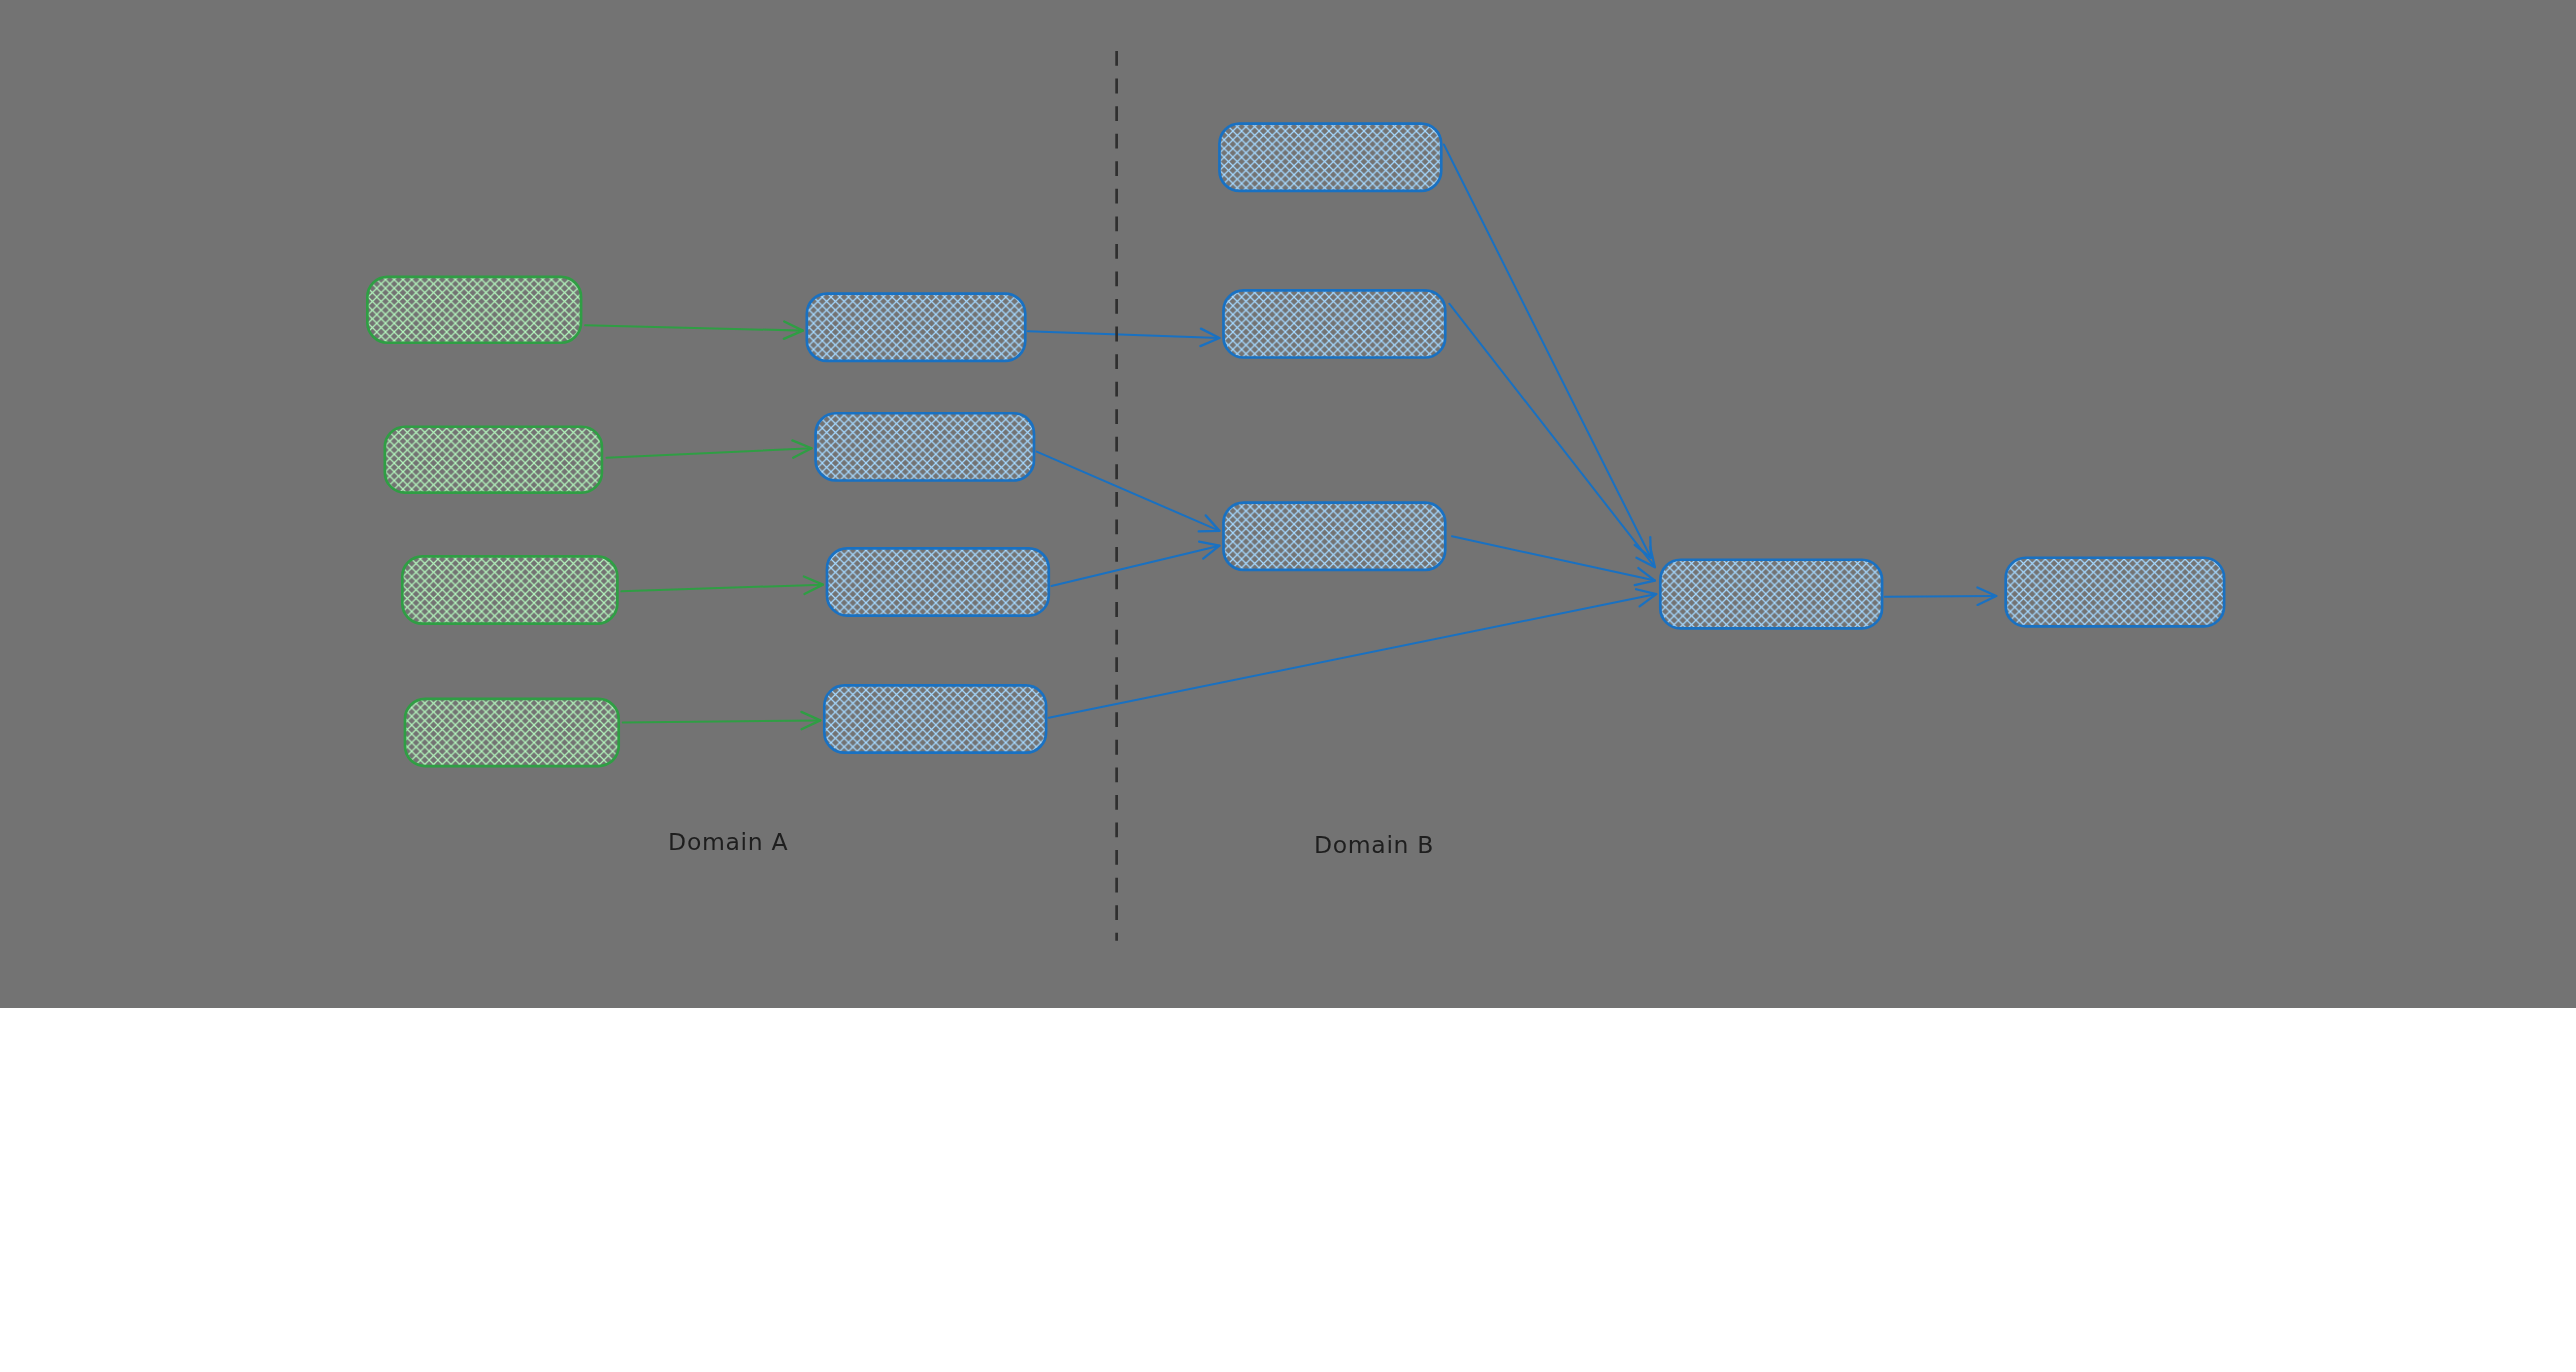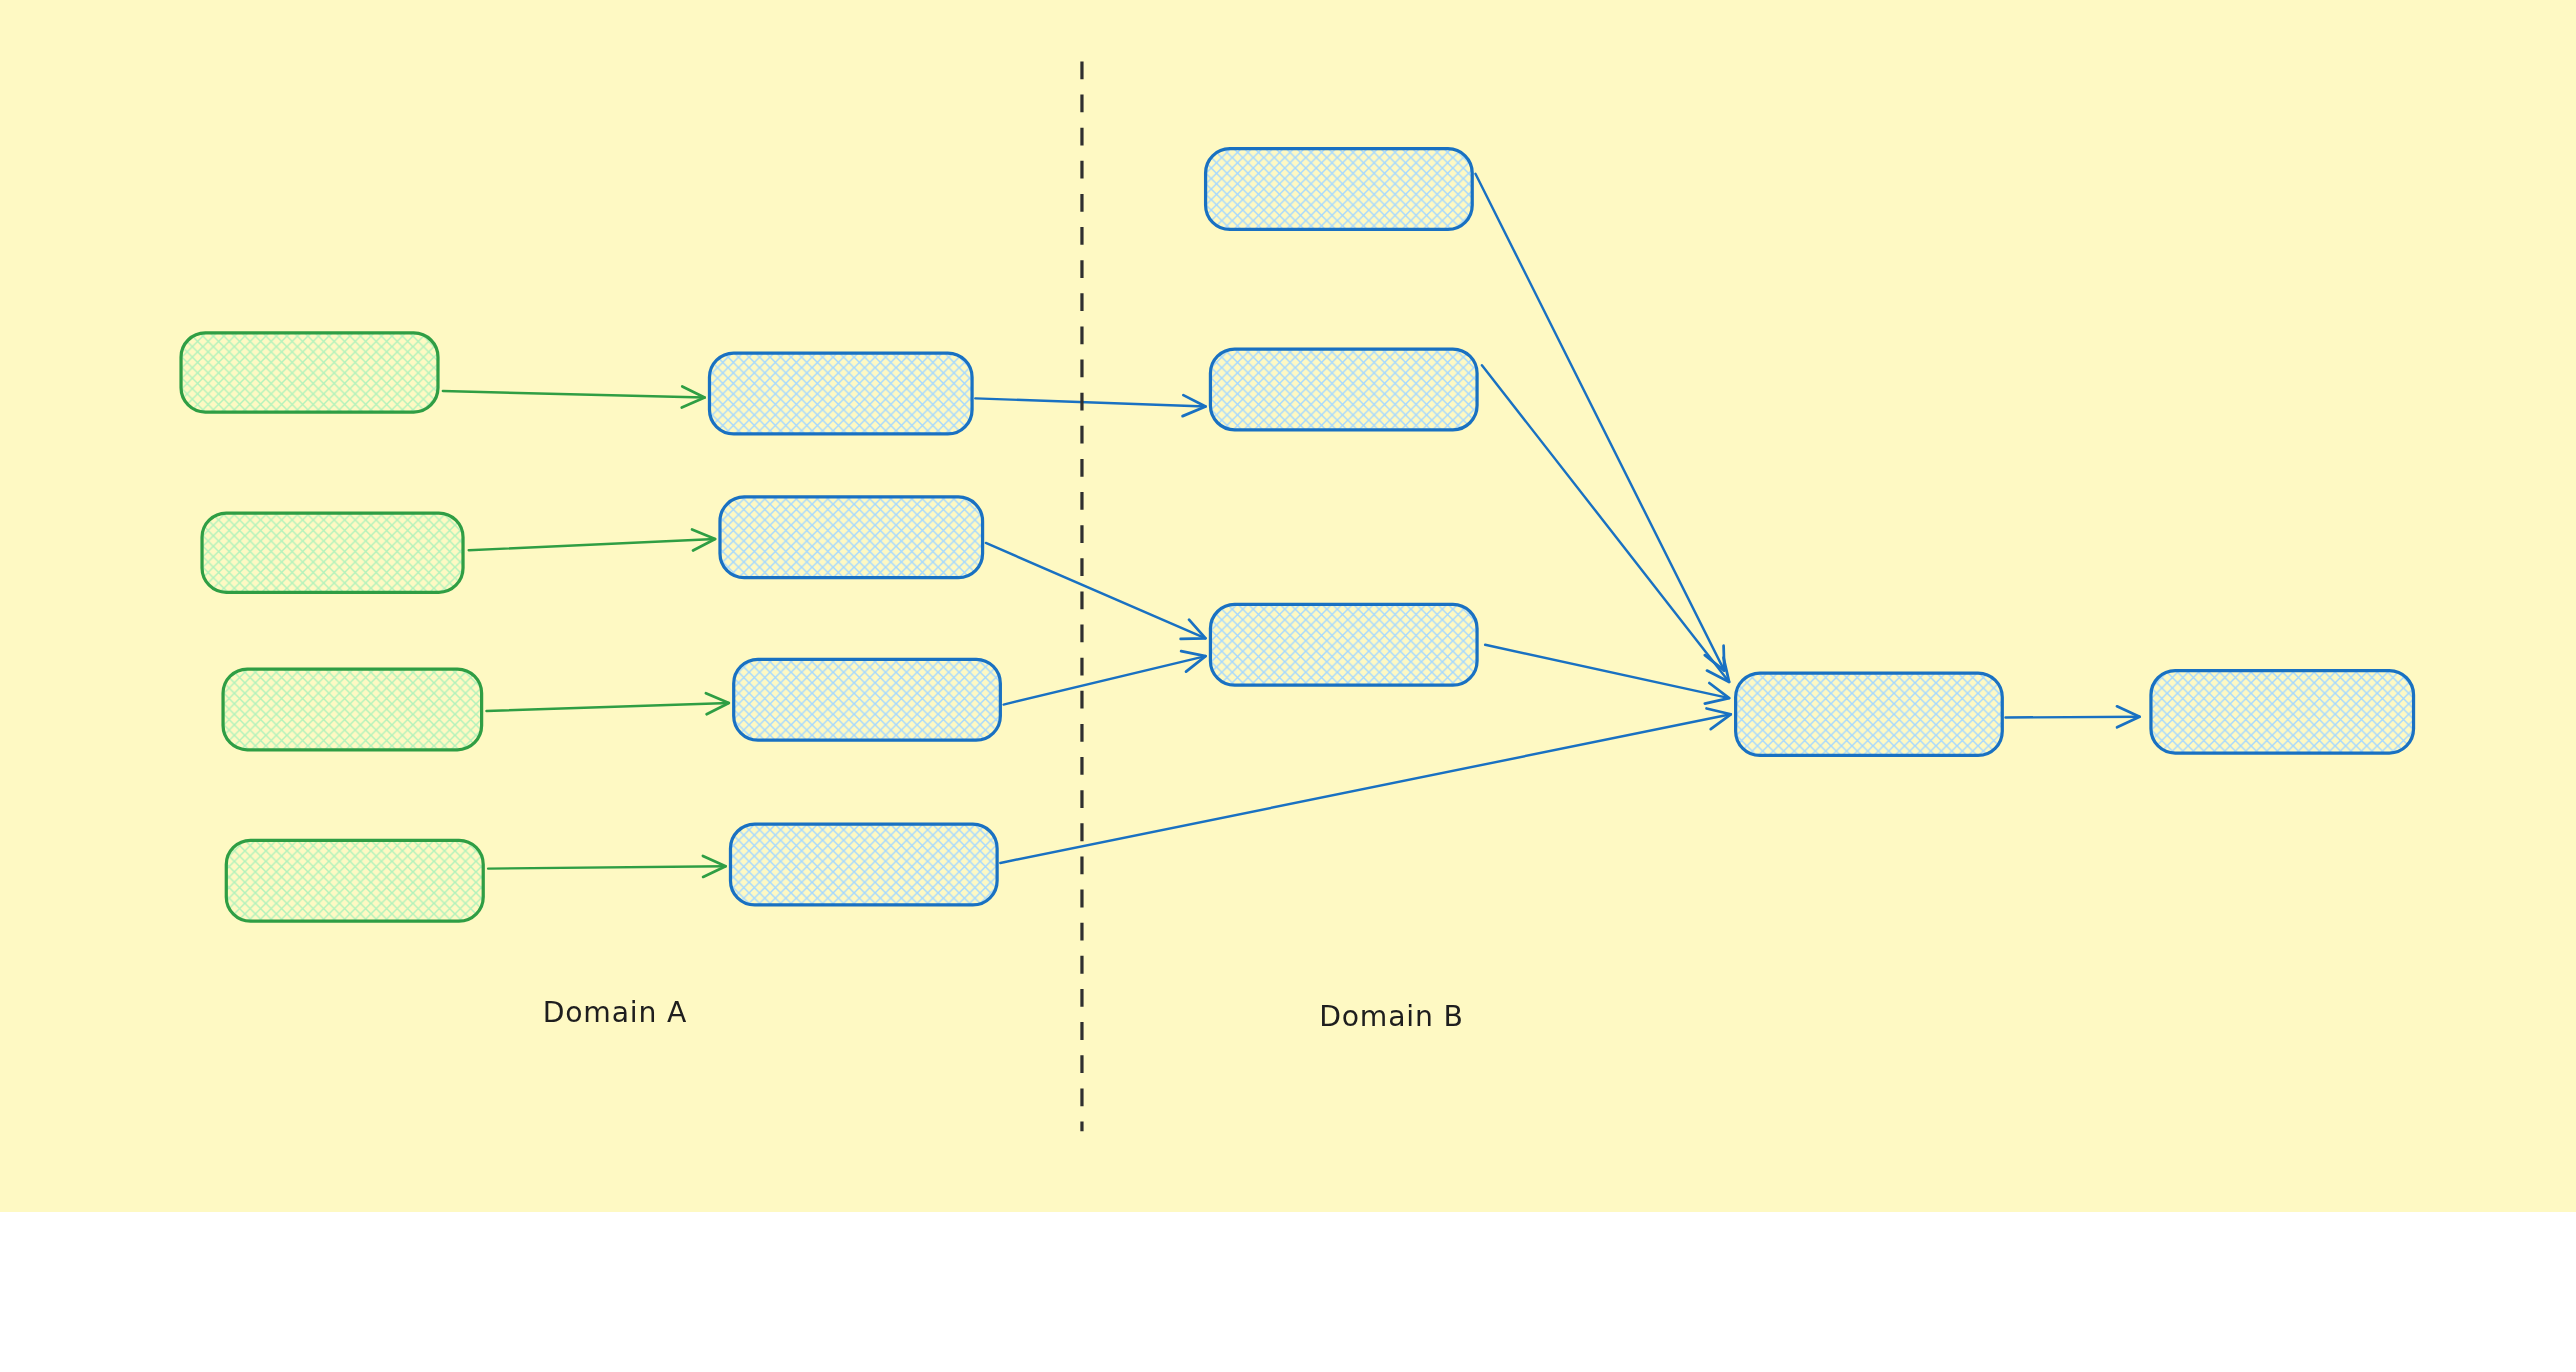--- a/index.html
+++ b/index.html
@@ -4,22 +4,22 @@
 <style>
   html, body {
     margin: 0;
     padding: 0;
     background: #ffffff;
     font-family: "DejaVu Sans", "Liberation Sans", sans-serif;
   }
   #stage {
     position: relative;
     width: 2576px;
-    height: 1212px;
-    background: #fef9c3;
+    height: 1008px;
+    background: #737373;
     overflow: hidden;
     text-align: right;
   }
   #stage svg {
     position: absolute;
     inset: 0;
     width: 100%;
     height: 100%;
     display: block;
   }

